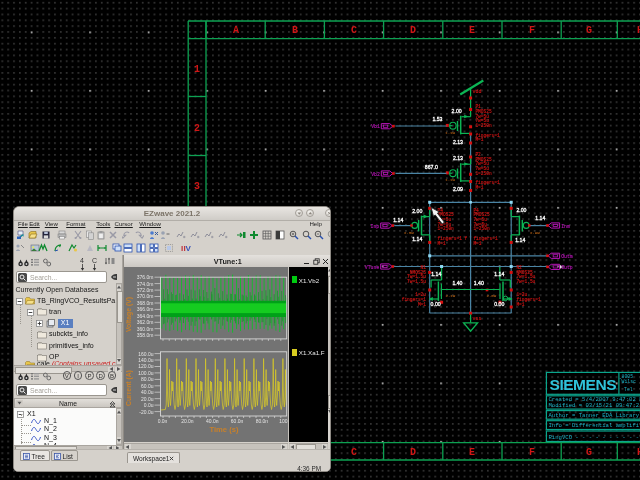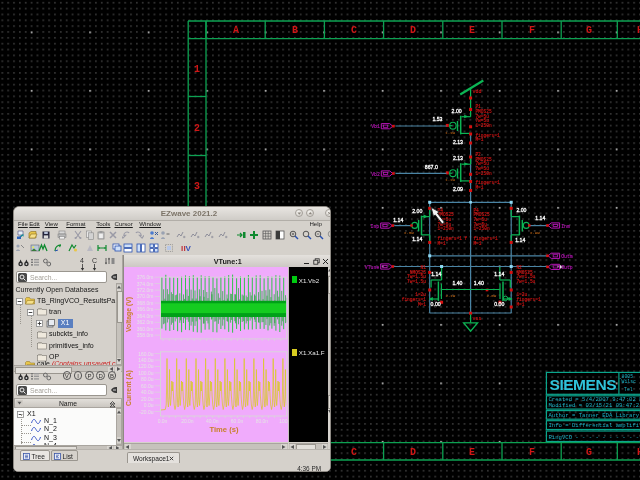--- a/index.html
+++ b/index.html
@@ -267,21 +267,21 @@
 <text x="621.5" y="377.6" fill="#1ab4c8" font-size="4.8" font-family="Liberation Mono, monospace">8005</text>
 <text x="621.5" y="383.3" fill="#1ab4c8" font-size="4.8" font-family="Liberation Mono, monospace">Wilsc</text>
 <text x="624.0" y="391.2" fill="#1ab4c8" font-size="4.8" font-family="Liberation Mono, monospace">Tel</text>
 <text x="548.5" y="401.4" fill="#1ab4c8" font-size="5.6" font-family="Liberation Mono, monospace">Created = 5/4/2007 9:47:02 P</text>
 <text x="548.5" y="407.0" fill="#1ab4c8" font-size="5.6" font-family="Liberation Mono, monospace">Modified = 03/15/21 09:47:2</text>
 <text x="548.5" y="416.5" fill="#1ab4c8" font-size="5.6" font-family="Liberation Mono, monospace">Author = Tanner EDA Library</text>
 <text x="548.5" y="427.2" fill="#1ab4c8" font-size="5.6" font-family="Liberation Mono, monospace">Info = Differential amplifi</text>
 <text x="548.5" y="439.3" fill="#1ab4c8" font-size="5.6" font-family="Liberation Mono, monospace">RingVCO - - - - - - - - - -</text>
 </svg>
 <div style="position:absolute;left:13px;top:206px;width:318px;height:266px;background:#d5d1cb;border:1px solid #8e8a84;border-radius:6px 6px 5px 5px;box-sizing:border-box;overflow:hidden;">
-<div style="position:absolute;left:0;top:0;width:100%;height:12.5px;background:linear-gradient(#e8e5e1,#cfccc7);border-bottom:1px solid #b2aea8;padding-left:34px;">
+<div style="position:absolute;left:0;top:0;width:100%;height:12.5px;background:linear-gradient(#e8e5e1,#cfccc7);border-bottom:1px solid #b2aea8;">
   <div style="position:absolute;left:0;right:0;top:2px;text-align:center;font-size:8px;font-weight:bold;color:#7c7468;font-family:'Liberation Sans',sans-serif;">EZwave 2021.2</div>
 </div>
 <div style="position:absolute;left:280.5px;top:1.8px;width:8.6px;height:8.6px;border-radius:50%;background:radial-gradient(circle at 35% 30%,#f4f2ef,#cdc9c3);border:1px solid #a39f98;box-sizing:border-box;padding-top:0.6px;">
         <svg width="6.6" height="6.6" viewBox="0 0 7 7" style="display:block;margin:0 auto;">
           <polygon points="1.6,2.6 5.4,2.6 3.5,5" fill="#8a857d"></polygon>
         </svg>
       </div>
 <div style="position:absolute;left:291.5px;top:1.8px;width:8.6px;height:8.6px;border-radius:50%;background:radial-gradient(circle at 35% 30%,#f4f2ef,#cdc9c3);border:1px solid #a39f98;box-sizing:border-box;padding-top:0.6px;">
         <svg width="6.6" height="6.6" viewBox="0 0 7 7" style="display:block;margin:0 auto;">
           <polygon points="1.6,4.6 5.4,4.6 3.5,2.2" fill="#8a857d"></polygon>
@@ -787,21 +787,21 @@
             <path d="M1 5.5h5" stroke="#222" stroke-width="1.1"></path>
           </svg>
 <svg style="position:absolute;right:12.5px;top:3px;" width="7" height="7" viewBox="0 0 7 7">
             <rect x="2.2" y="0.8" width="4" height="4" fill="none" stroke="#222" stroke-width="0.8"></rect>
             <rect x="0.8" y="2.2" width="4" height="4" fill="#d5d1cb" stroke="#222" stroke-width="0.8"></rect>
           </svg>
 <svg style="position:absolute;right:3.5px;top:3px;" width="7" height="7" viewBox="0 0 7 7">
             <path d="M1 1l5 5M6 1L1 6" stroke="#222" stroke-width="1.0"></path>
           </svg>
 </div>
-<div style="position:absolute;left:0;top:12px;width:164px;height:175.5px;background:#f0abfc;">
+<div style="position:absolute;left:0;top:12px;width:164px;height:175.5px;background:#737373;">
 <svg width="164" height="176" viewBox="0 0 164 176">
             <g transform="translate(-121.5,-266)">
               <path d="M161.1 288.3V323.2 M162.3 297.7V322.4 M164.9 288.2V321.5 M166.2 293.2V318.2 M168.9 291.2V323.7 M170.2 293.0V321.8 M172.8 294.2V320.4 M174.1 293.6V317.6 M177.3 292.3V321.8 M178.0 299.8V319.3 M181.0 293.4V322.0 M182.0 297.9V317.3 M184.5 288.4V318.7 M185.9 294.9V320.8 M188.6 288.6V324.6 M189.8 297.5V320.7 M192.5 289.5V324.9 M193.7 297.5V320.3 M196.9 288.3V318.2 M197.7 295.2V318.6 M200.9 289.0V322.6 M201.6 295.8V322.5 M204.3 291.0V319.8 M205.5 297.1V322.4 M208.9 290.6V318.6 M209.5 293.3V317.7 M212.3 287.0V320.7 M213.4 300.0V320.2 M215.9 292.3V322.8 M217.3 296.8V318.6 M220.2 290.1V324.7 M221.3 299.1V318.6 M224.5 293.5V320.1 M225.2 297.5V320.7 M228.1 292.7V321.7 M229.1 293.0V318.9 M232.3 293.2V320.2 M233.0 293.4V322.3 M236.0 287.1V323.3 M237.0 298.4V317.8 M239.7 293.5V321.0 M240.9 294.5V320.2 M243.7 294.5V322.5 M244.8 296.1V320.1 M247.6 291.2V319.6 M248.8 294.5V317.4 M252.0 293.4V318.5 M252.7 294.7V321.0 M256.0 291.1V321.3 M256.6 298.5V321.8 M259.5 289.9V321.3 M260.6 298.1V321.0 M263.4 289.2V324.0 M264.5 294.7V318.1 M267.2 288.5V324.5 M268.4 296.1V322.2 M271.7 293.2V324.8 M272.3 299.5V322.1 M275.0 289.7V318.4 M276.3 295.7V322.9 M279.2 289.9V324.7 M280.2 300.0V320.3 M283.0 294.2V322.1 M284.1 296.8V321.5" stroke="#00a018" stroke-width="0.6" fill="none"></path>
               <path d="M159.4 276.1V327.6 M163.3 273.8V329.4 M167.3 276.1V330.0 M171.2 276.3V329.0 M175.1 276.9V330.2 M179.1 275.7V331.2 M183.0 274.4V328.8 M186.9 275.0V329.2 M190.8 274.2V330.8 M194.8 276.2V331.3 M198.7 274.3V331.7 M202.6 275.3V328.7 M206.6 275.1V328.5 M210.5 276.0V331.1 M214.4 277.4V331.4 M218.4 276.1V328.0 M222.3 275.5V328.3 M226.2 274.1V330.9 M230.1 273.6V331.7 M234.1 277.3V327.9 M238.0 275.4V330.0 M241.9 276.4V328.4 M245.9 274.0V328.5 M249.8 276.0V328.5 M253.7 274.4V328.1 M257.7 274.3V327.9 M261.6 277.4V327.9 M265.5 275.3V329.4 M269.4 275.7V327.7 M273.4 274.2V329.7 M277.3 274.6V331.0 M281.2 276.4V328.2" stroke="#00cc1e" stroke-width="0.8" fill="none"></path>
               <rect x="158.5" y="299.8" width="125" height="16.2" fill="#00a018"></rect>
               <rect x="158.5" y="302.3" width="125" height="9.8" fill="#15cc20"></rect>
             </g>
 <rect x="36.5" y="10.2" width="126.2" height="61.7" fill="none" stroke="#d8d8d8" stroke-width="0.9"></rect>
 <path d="M30.5 10.2H36.5" stroke="#d8d8d8" stroke-width="0.7"></path>
 <text x="29.5" y="12.1" fill="#e4e4e4" font-size="5.0" text-anchor="end" font-family="Liberation Sans, sans-serif">376.0m</text>

